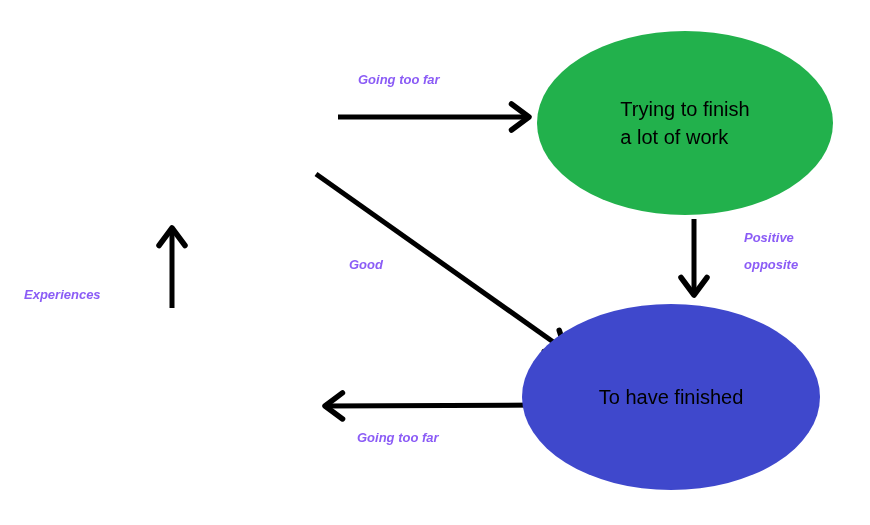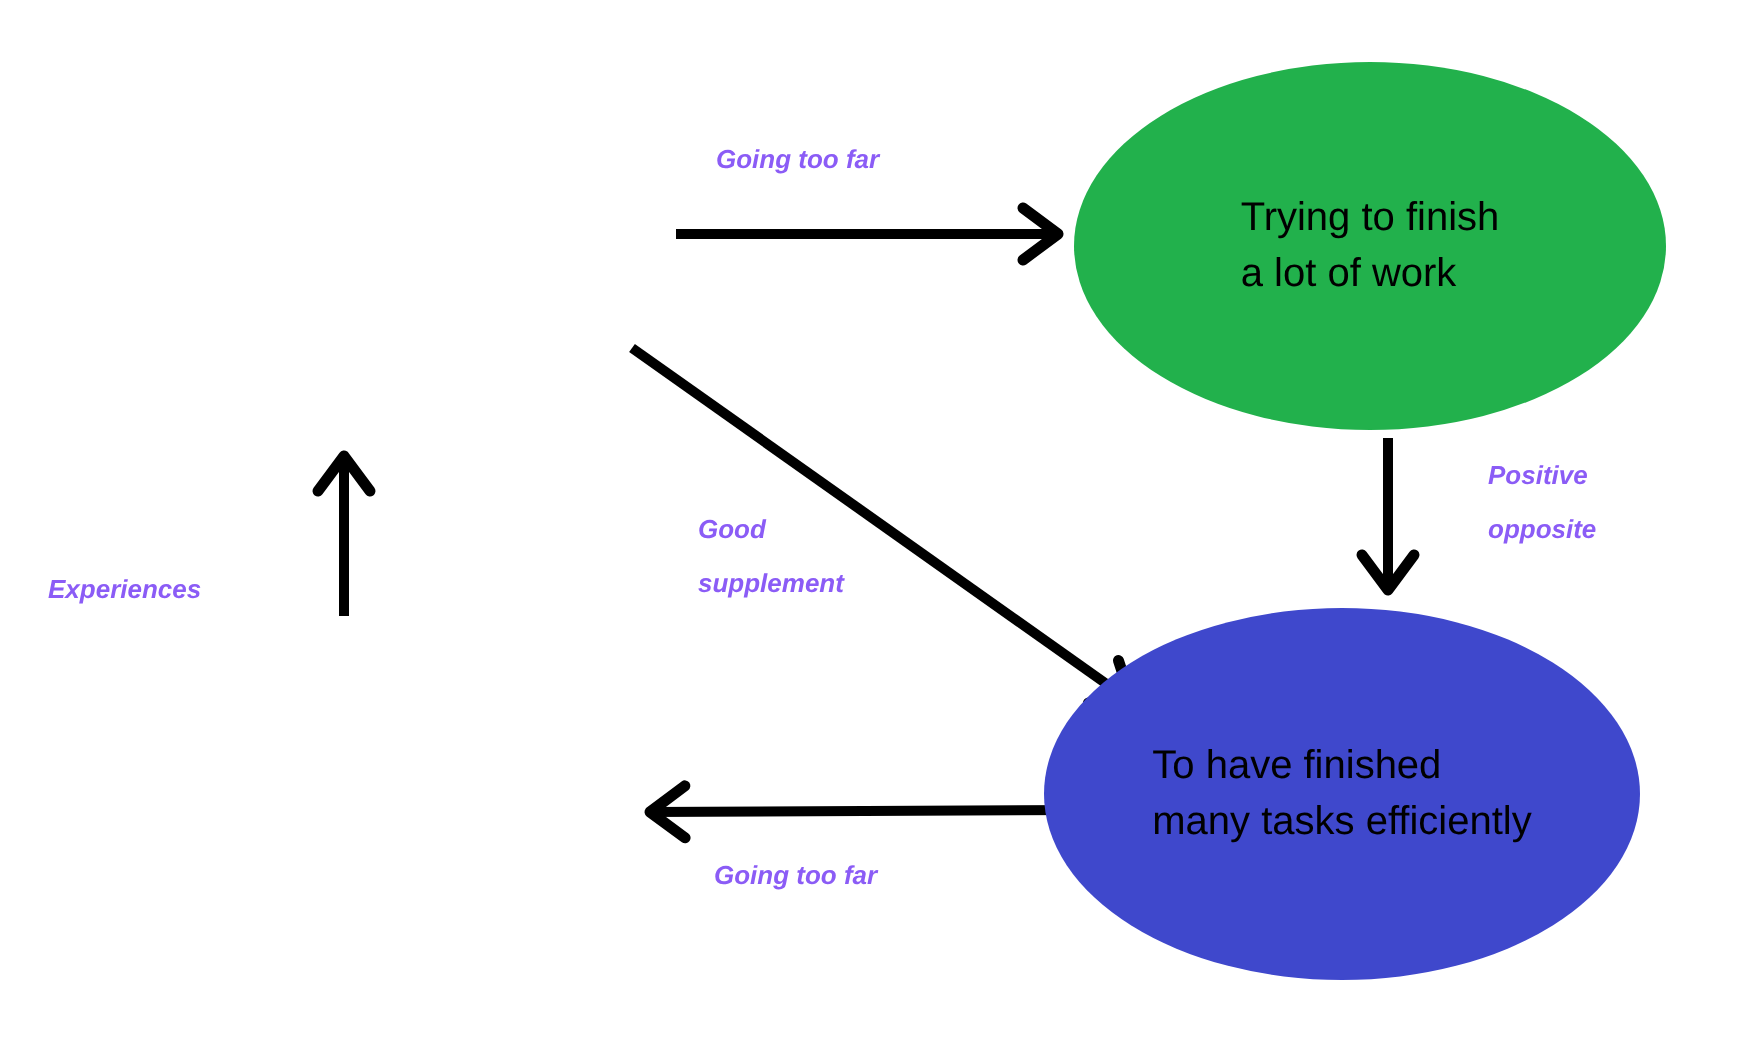--- a/index.html
+++ b/index.html
@@ -81,37 +81,35 @@
   <div class="node node-trying" style="background-color: rgb(34, 177, 76);">
     <div class="node-label">
       <span>Trying to finish</span>
       <span>a lot of work</span>
     </div>
   </div>
 
   <div class="node node-finished" style="background-color: rgb(63, 72, 204);">
     <div class="node-label">
       <span>To have finished</span>
-      <span>many tasks efficiently</span>
     </div>
   </div>
 
 
   <div class="edge-label label-going-top">
     <span>Going too far</span>
   </div>
 
   <div class="edge-label label-positive">
     <span>Positive</span>
     <span>opposite</span>
   </div>
 
   <div class="edge-label label-good">
     <span>Good</span>
-    <span>supplement</span>
   </div>
 
   <div class="edge-label label-going-bottom">
     <span>Going too far</span>
   </div>
 
   <div class="edge-label label-experiences">
     <span>Experiences</span>
   </div>
 

